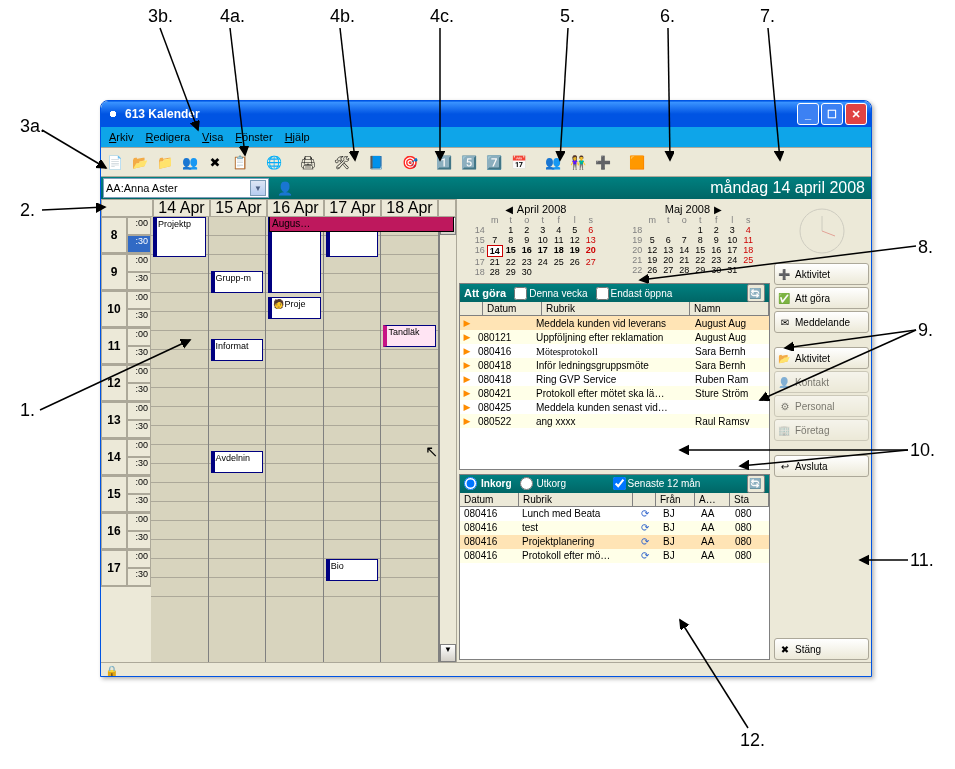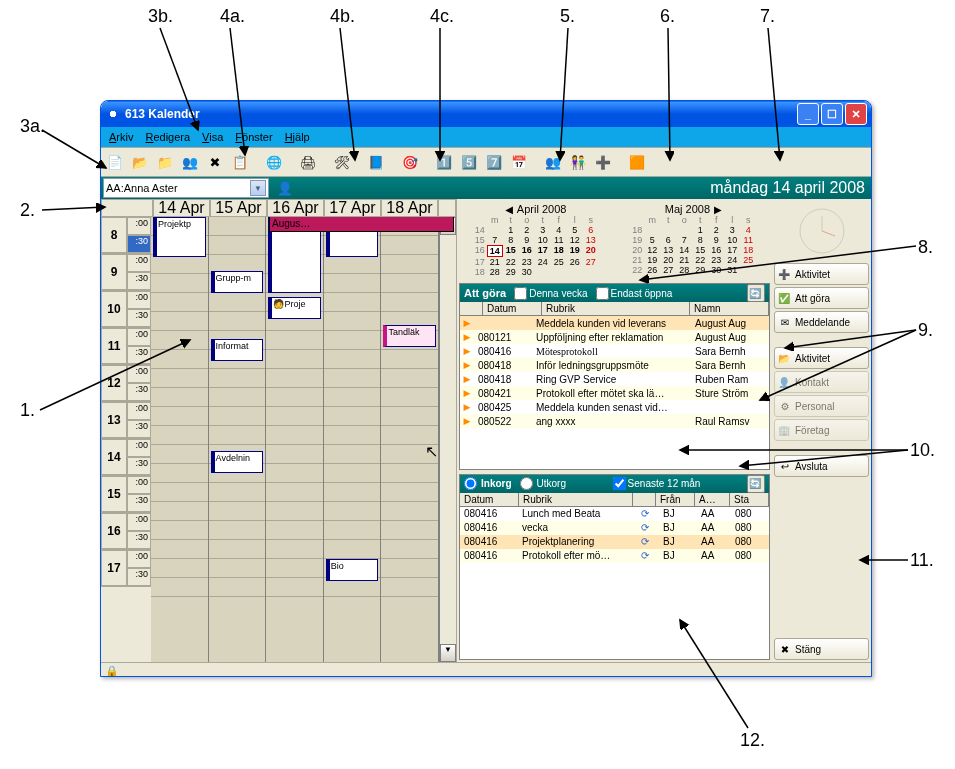--- a/index.html
+++ b/index.html
@@ -914,21 +914,21 @@
             <div class="row">
               <div class="c" style="width:50px;">080416</div>
               <div class="c" style="flex:1;">Lunch med Beata</div>
               <div class="c" style="width:14px;color:#36c;">⟳</div>
               <div class="c" style="width:30px;">BJ</div>
               <div class="c" style="width:26px;">AA</div>
               <div class="c" style="width:30px;">080</div>
             </div>
             <div class="row">
               <div class="c" style="width:50px;">080416</div>
-              <div class="c" style="flex:1;">vecka</div>
+              <div class="c" style="flex:1;">test</div>
               <div class="c" style="width:14px;color:#36c;">⟳</div>
               <div class="c" style="width:30px;">BJ</div>
               <div class="c" style="width:26px;">AA</div>
               <div class="c" style="width:30px;">080</div>
             </div>
             <div class="row sel">
               <div class="c" style="width:50px;">080416</div>
               <div class="c" style="flex:1;">Projektplanering</div>
               <div class="c" style="width:14px;color:#36c;">⟳</div>
               <div class="c" style="width:30px;">BJ</div>

